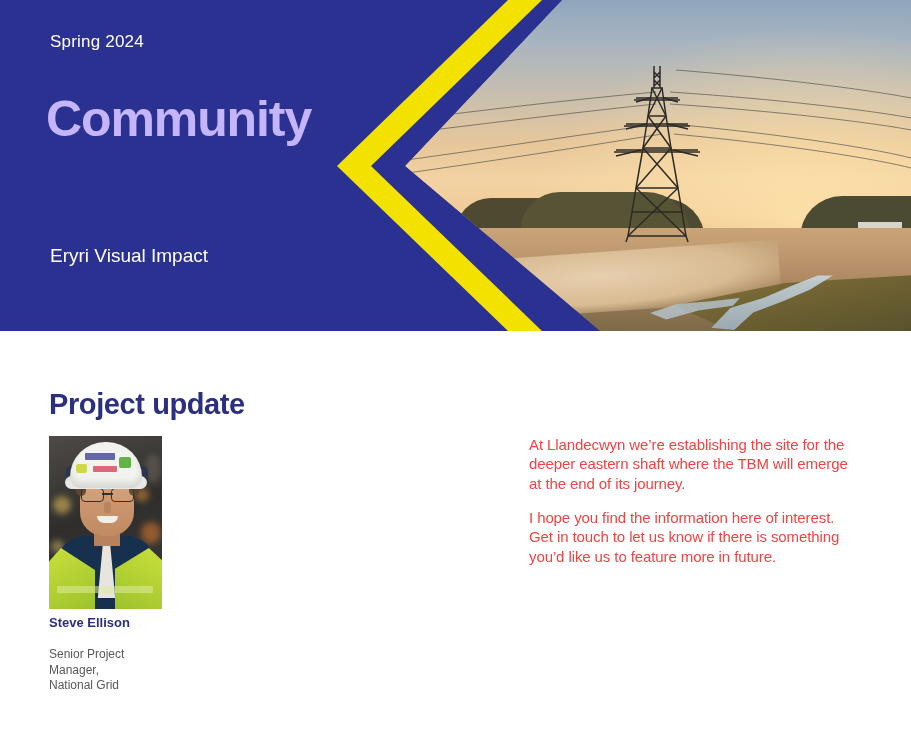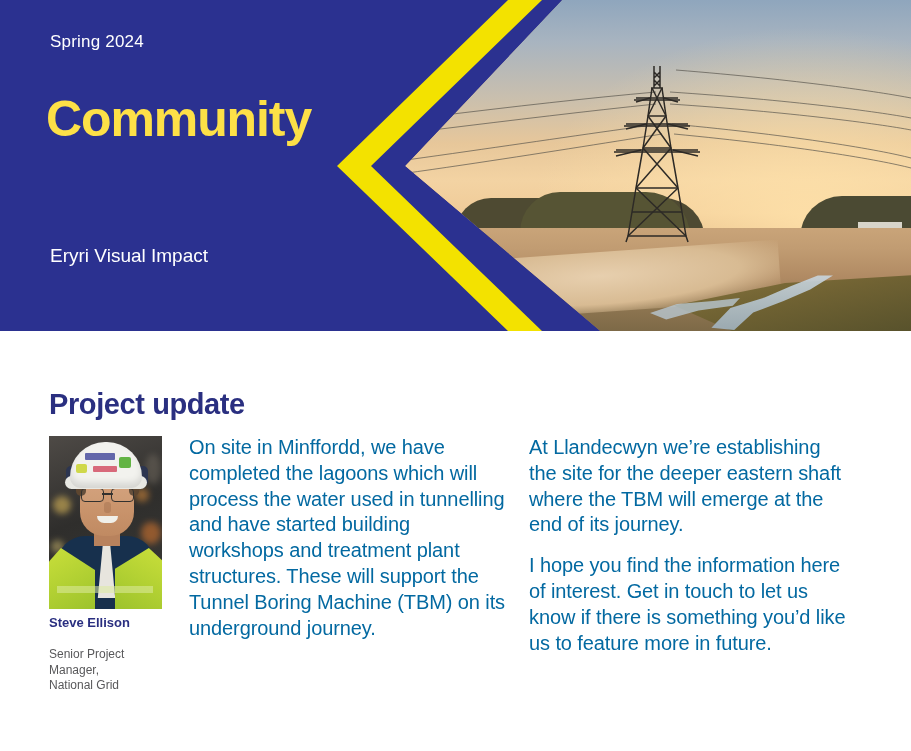--- a/index.html
+++ b/index.html
@@ -105,21 +105,21 @@
   }
   #chevron-yellow polygon{fill:#f3e200;}
 
   
   #issue-date{
     position:absolute;left:50px;top:32px;
     font-size:17px;color:#ffffff;letter-spacing:.2px;text-align:right;
   }
   #masthead{
     position:absolute;left:46px;top:95px;
-    font-size:50px;line-height:.98em;font-weight:bold;color:#fde047;
+    font-size:50px;line-height:.98em;font-weight:bold;color:#c4b5fd;
     letter-spacing:-1.1px;
   }
   #masthead .l2{display:block;}
   #project-name{
     position:absolute;left:50px;top:243px;
     font-size:19px;line-height:1.32em;color:#ffffff;
   }
   #project-name span{display:block;}
 
   
@@ -223,21 +223,21 @@
   #caption .role span{display:block;}
 
   
   #col-left{position:absolute;left:189px;top:435px;width:316px;}
   #col-right{position:absolute;left:529px;top:435px;width:322px;}
   .lede{
     font-size:15.5px;line-height:1.29em;font-weight:bold;color:#2a2f80;
     margin:0 0 14px 0;letter-spacing:-.1px;
   }
   .body-p{
-    font-size:20px;line-height:1.29em;color:#0369a1;
+    font-size:15px;line-height:1.29em;color:#ef4444;
     margin:0 0 15px 0;letter-spacing:-.1px;
   }
   .body-p:last-child{margin-bottom:0;}
 </style>
 </head>
 <body>
 
 <div id="hero">
 
   <div id="hero-photo">
@@ -355,19 +355,18 @@
 <div id="caption">
   <div class="name">Steve Ellison</div>
   <div class="role">
     <span>Senior Project</span>
     <span>Manager,</span>
     <span>National Grid</span>
   </div>
 </div>
 
 <div id="col-left">
-  <p class="body-p">On site in Minffordd, we have completed the lagoons which will process the water used in tunnelling and have started building workshops and treatment plant structures. These will support the Tunnel Boring Machine (TBM) on its underground journey.</p>
 </div>
 
 <div id="col-right">
   <p class="body-p">At Llandecwyn we’re establishing the site for the deeper eastern shaft where the TBM will emerge at the end of its journey.</p>
   <p class="body-p">I hope you find the information here of interest. Get in touch to let us know if there is something you’d like us to feature more in future.</p>
 </div>
 
 </body></html>

